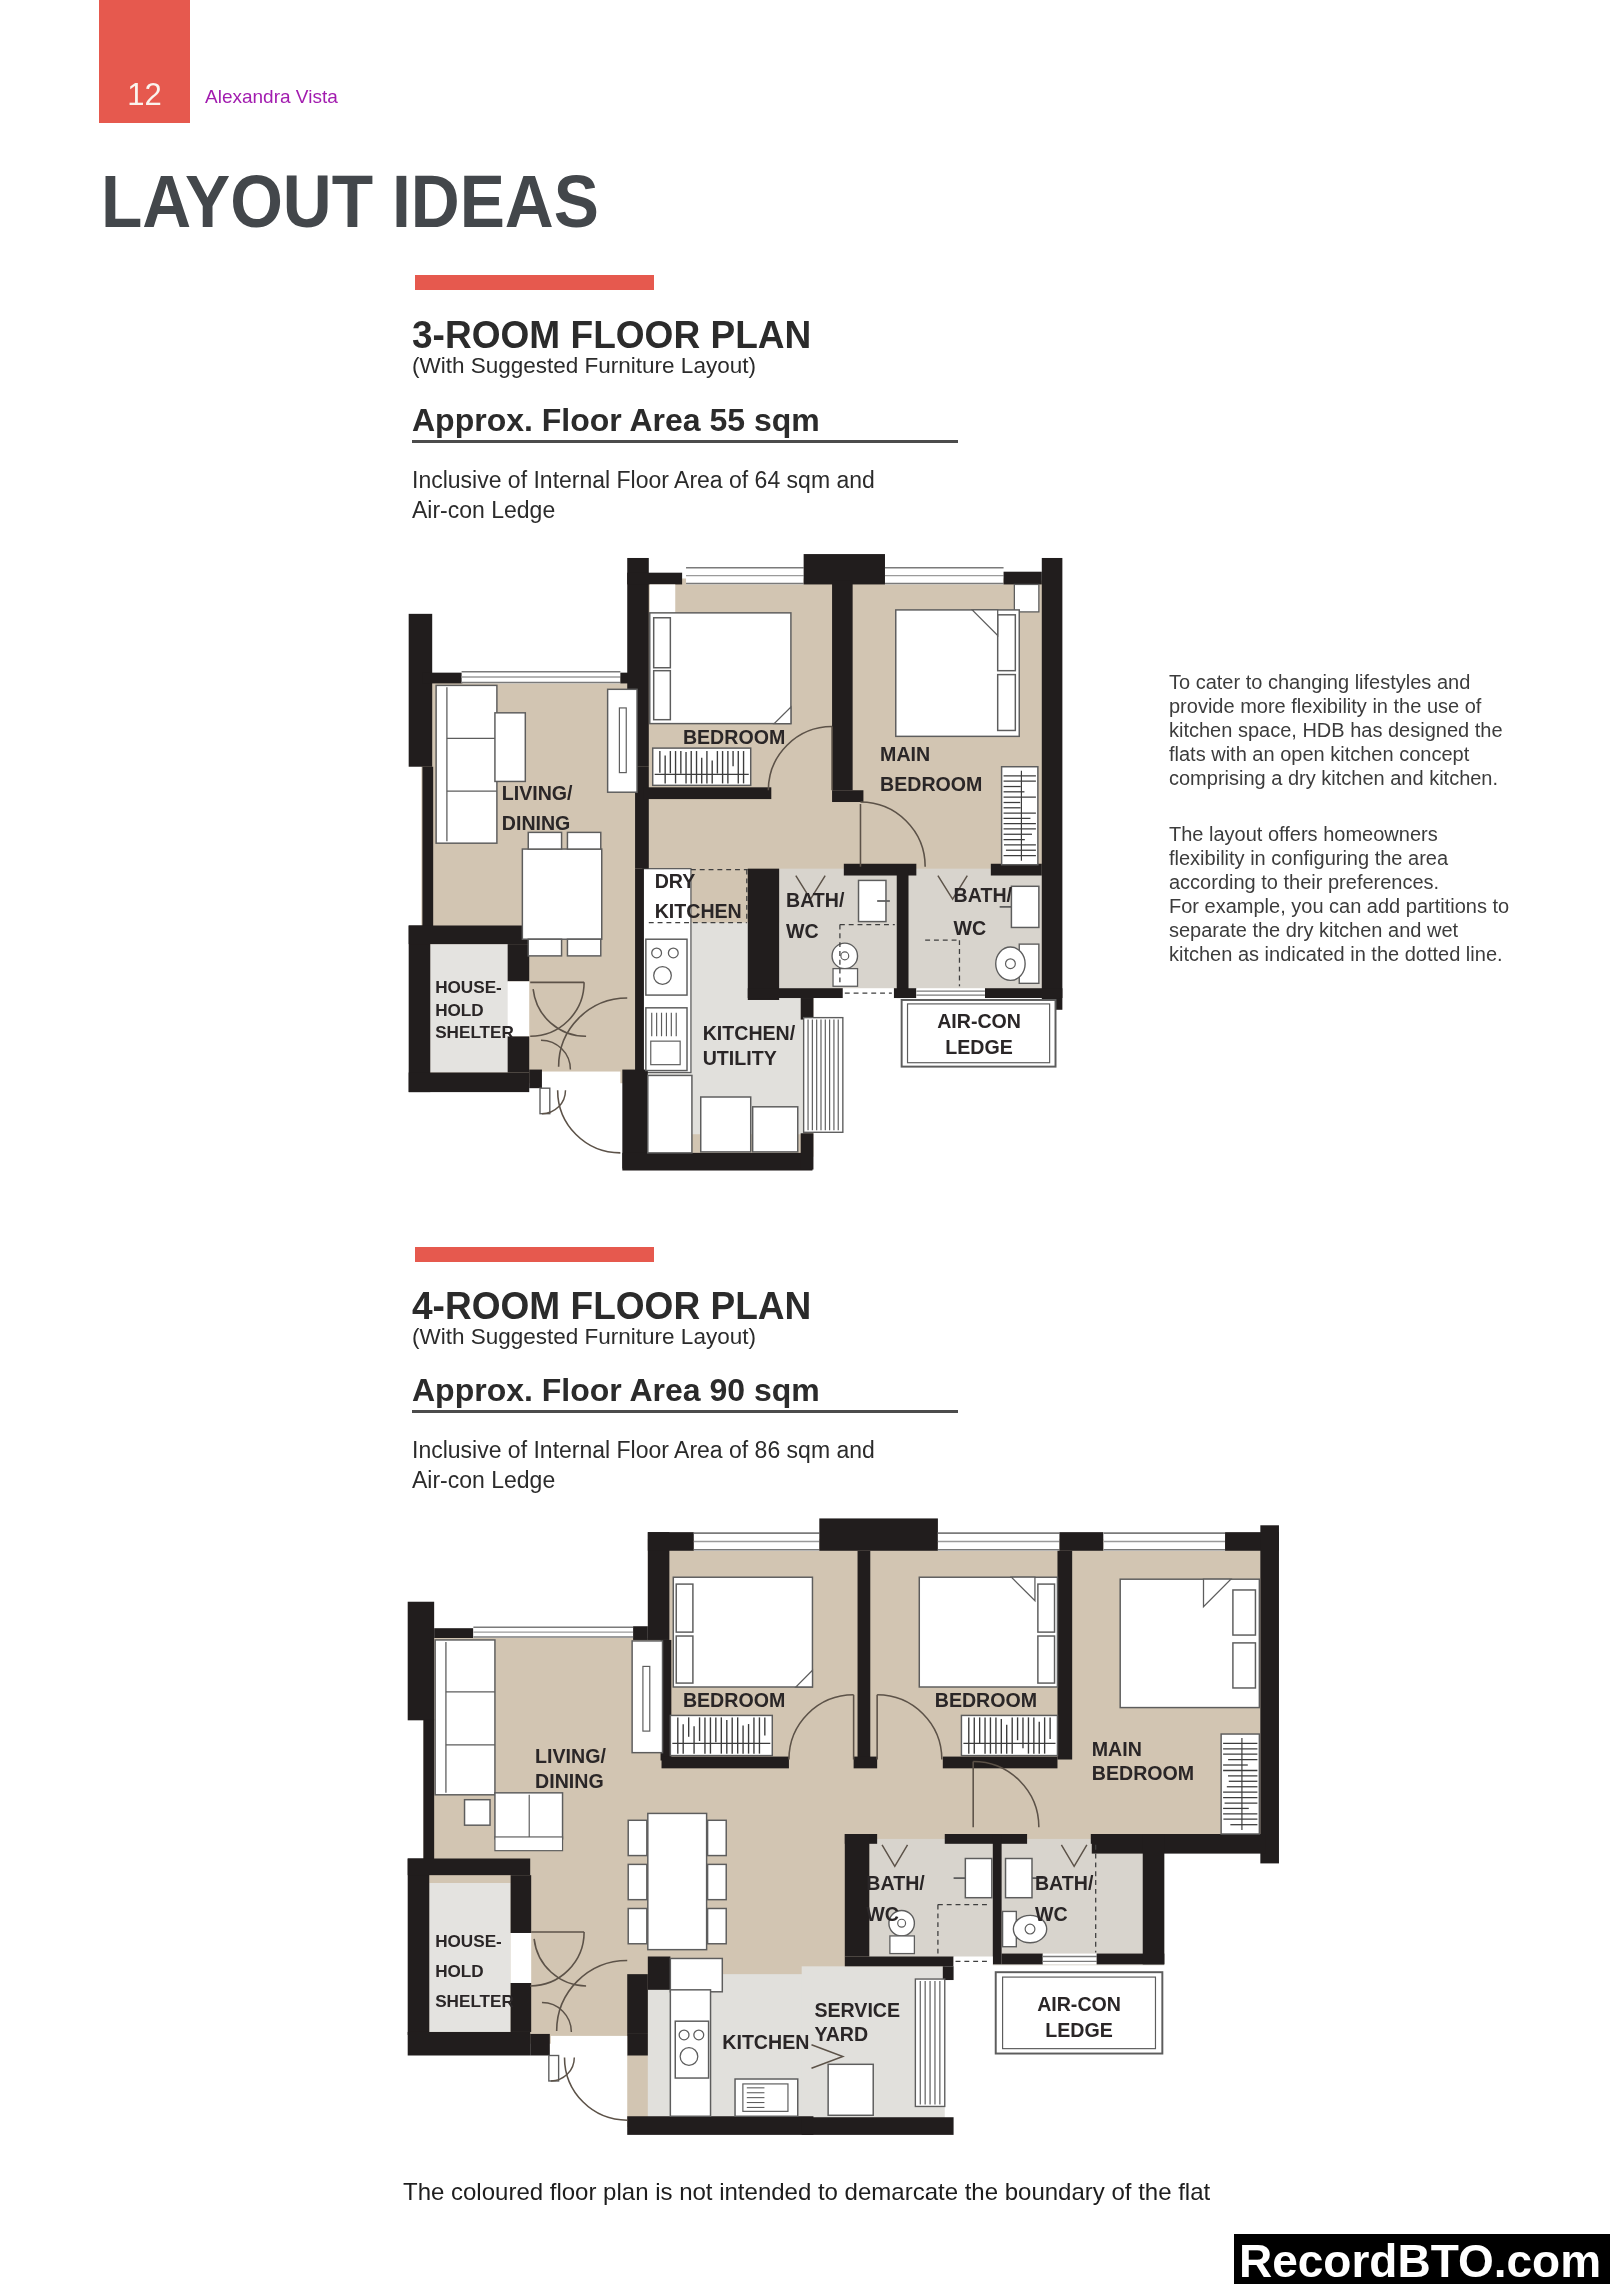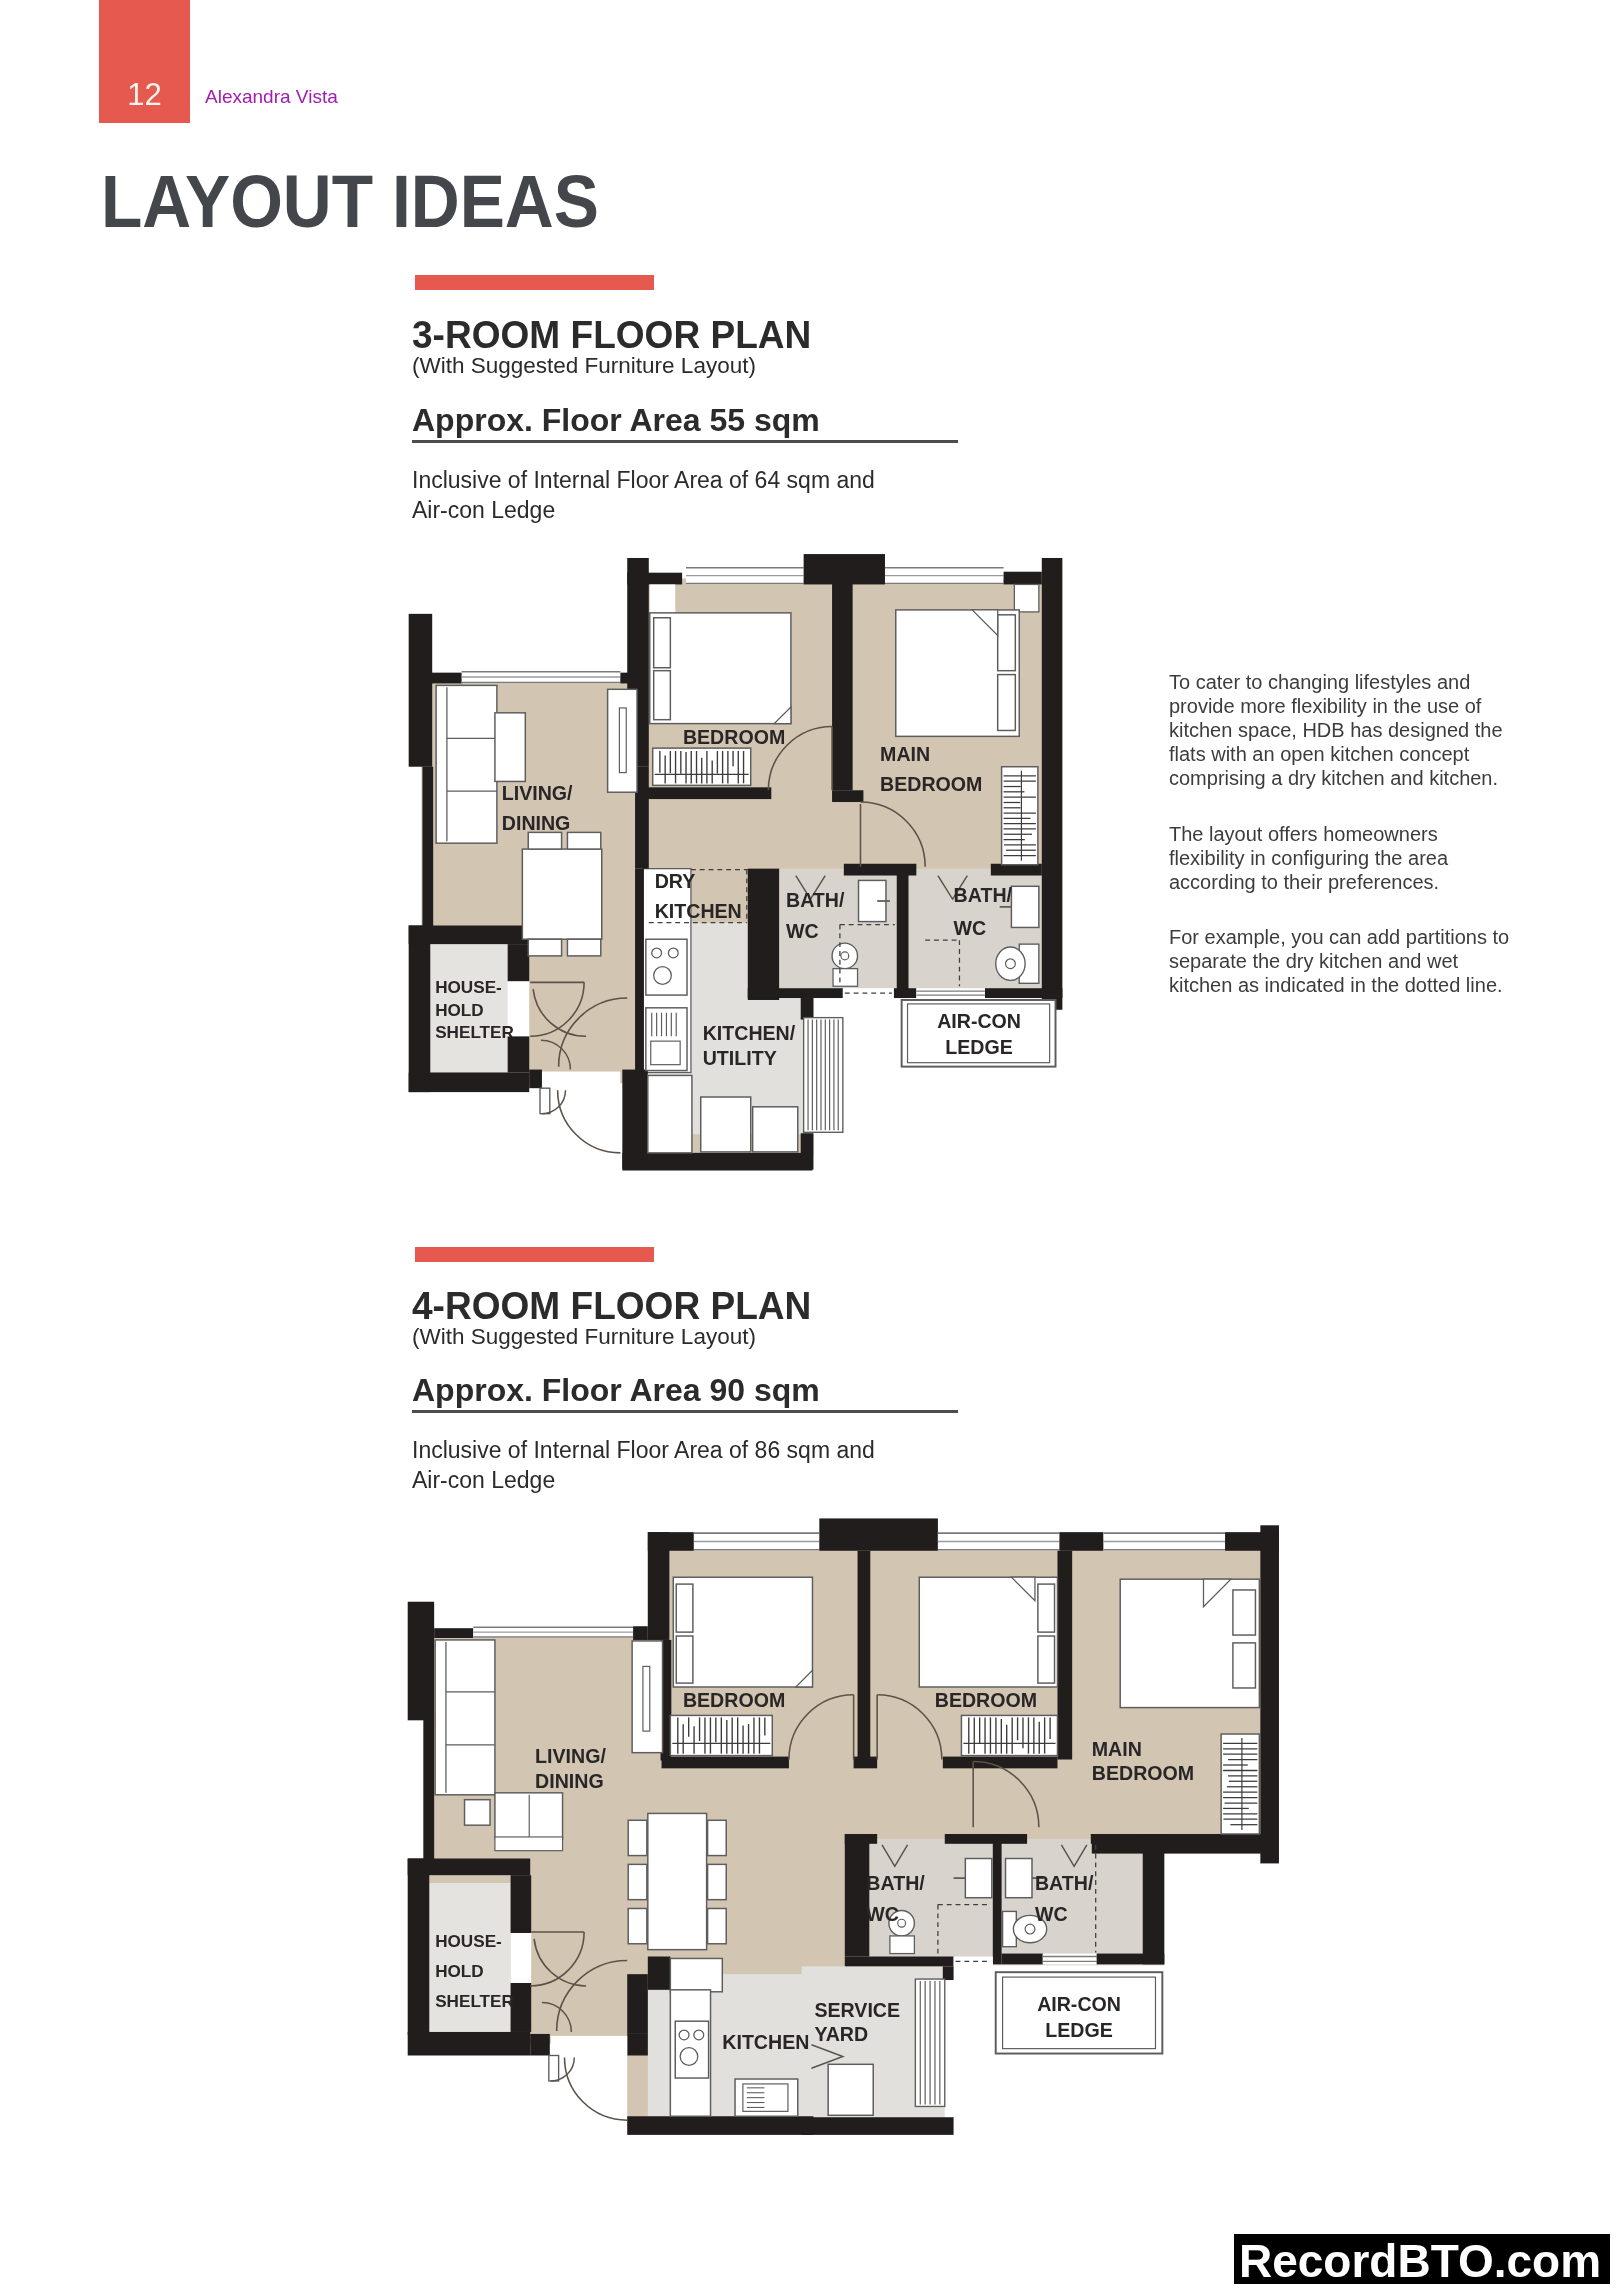--- a/index.html
+++ b/index.html
@@ -30,21 +30,21 @@
 <div class="abs" style="left:412px; top:440px; width:546px; height:2.9px; background:#4c4c4c;"></div>
 
 <div class="abs" style="left:412px; top:465px; font-size:23px; color:#2b2b2b; line-height:30px;">Inclusive of Internal Floor Area of 64 sqm and<br>Air-con Ledge</div>
 
 <div class="abs" style="left:1169px; top:670px; width:353px; font-size:20px; color:#3c3c3c; line-height:24px;">
 
 <div>To cater to changing lifestyles and<br>provide more flexibility in the use of<br>kitchen space, HDB has designed the<br>flats with an open kitchen concept<br>comprising a dry kitchen and kitchen.</div>
 
 <div style="margin-top:32px;">The layout offers homeowners<br>flexibility in configuring the area<br>according to their preferences.</div>
 
-<div style="margin-top:31px;">For example, you can add partitions to<br>separate the dry kitchen and wet<br>kitchen as indicated in the dotted line.</div>
+<div style="">For example, you can add partitions to<br>separate the dry kitchen and wet<br>kitchen as indicated in the dotted line.</div>
 </div>
 
 <div class="abs" style="left:415px; top:1247px; width:239px; height:14.7px; background:#e6594e;"></div>
 
 <div class="abs" style="left:412px; top:1285px; font-size:38px; font-weight:bold; color:#2b2b2b; transform:scaleX(0.975); transform-origin:0 0;">4-ROOM FLOOR PLAN</div>
 
 <div class="abs" style="left:412px; top:1324px; font-size:22.5px; color:#2b2b2b;">(With Suggested Furniture Layout)</div>
 
 <div class="abs" style="left:412px; top:1372px; font-size:32px; font-weight:bold; color:#2b2b2b;">Approx. Floor Area 90 sqm</div>
 
@@ -606,19 +606,20 @@
 <text x="884" y="1960" font-size="20" font-weight="bold" fill="#2a2627" text-anchor="start">WC</text>
 
 <text x="1056" y="1928" font-size="20" font-weight="bold" fill="#2a2627" text-anchor="start">BATH/</text>
 <text x="1056" y="1960" font-size="20" font-weight="bold" fill="#2a2627" text-anchor="start">WC</text>
 
 <text x="1101" y="2052" font-size="20" font-weight="bold" fill="#2a2627" text-anchor="middle">AIR-CON</text>
 <text x="1101" y="2078" font-size="20" font-weight="bold" fill="#2a2627" text-anchor="middle">LEDGE</text>
 </g>
 </svg>
 
+<div class="abs" style="left:403px; top:2178px; font-size:24px; color:#1d1d1d;">The coloured floor plan is not intended to demarcate the boundary of the flat</div>
 
 <div class="abs" style="left:1234px; top:2234px; width:376px; height:50px; background:#000000;"></div>
 
 <div class="abs" style="left:1234px; top:2234px; width:372px; text-align:center; font-size:46px; font-weight:bold; color:#ffffff;">RecordBTO.com</div>
 
 </div>
 
 
 </body></html>

